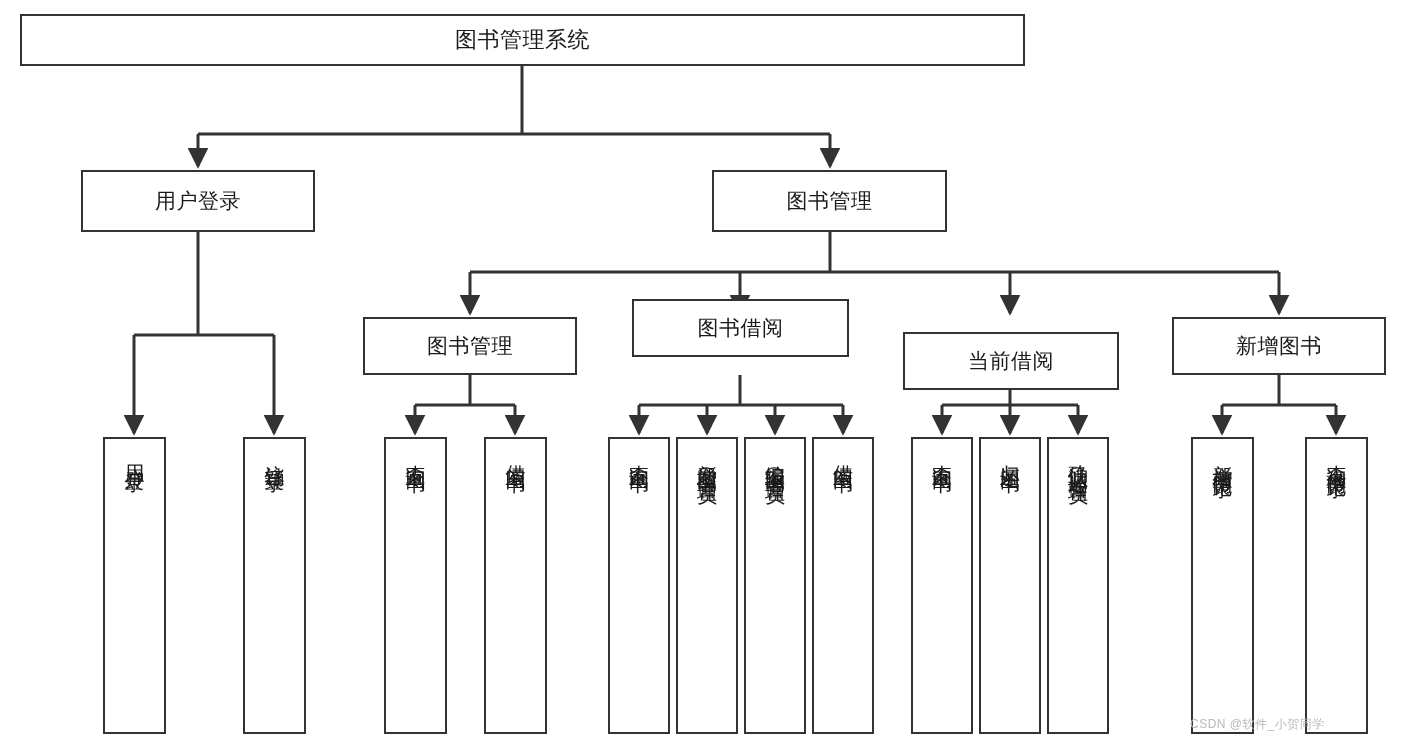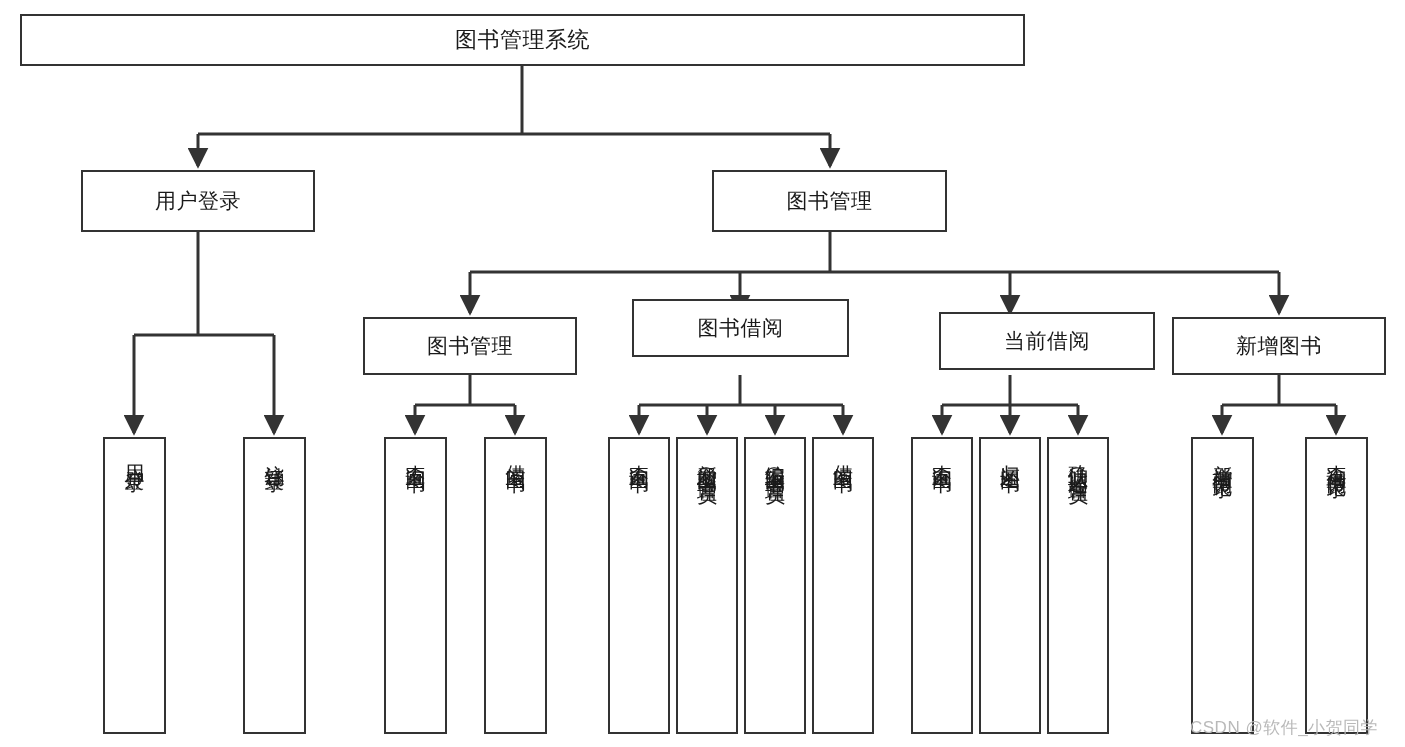--- a/index.html
+++ b/index.html
@@ -56,21 +56,21 @@
   .node.v .label {
     writing-mode: vertical-rl;
     text-orientation: upright;
     font-size: 20px;
     letter-spacing: 3px;
     line-height: 1.05;
   }
   .watermark {
     position: absolute;
     color: #b9b9b9;
-    font-size: 17px;
+    font-size: 12px;
     letter-spacing: 0.5px;
     z-index: 3;
     white-space: nowrap;
     pointer-events: none;
   }
 </style>
 </head>
 <body>
 
 <div id="canvas">
@@ -135,21 +135,21 @@
   <div class="node h" style="left:712px; top:170px; width:235px; height:62px;">
     <span class="label">图书管理</span>
   </div>
 
   <div class="node h" style="left:363px; top:317px; width:214px; height:58px;">
     <span class="label">图书管理</span>
   </div>
   <div class="node h" style="left:632px; top:299px; width:217px; height:58px;">
     <span class="label">图书借阅</span>
   </div>
-  <div class="node h" style="left:903px; top:312px; width:216px; height:58px;margin-left:36px;">
+  <div class="node h" style="left:903px; top:332px; width:216px; height:58px;">
     <span class="label">当前借阅</span>
   </div>
   <div class="node h" style="left:1172px; top:317px; width:214px; height:58px;">
     <span class="label">新增图书</span>
   </div>
 
   <div class="node v" style="left:103px; top:437px; width:63px; height:297px;">
     <span class="label">用户登录</span>
   </div>
   <div class="node v" style="left:243px; top:437px; width:63px; height:297px;">

